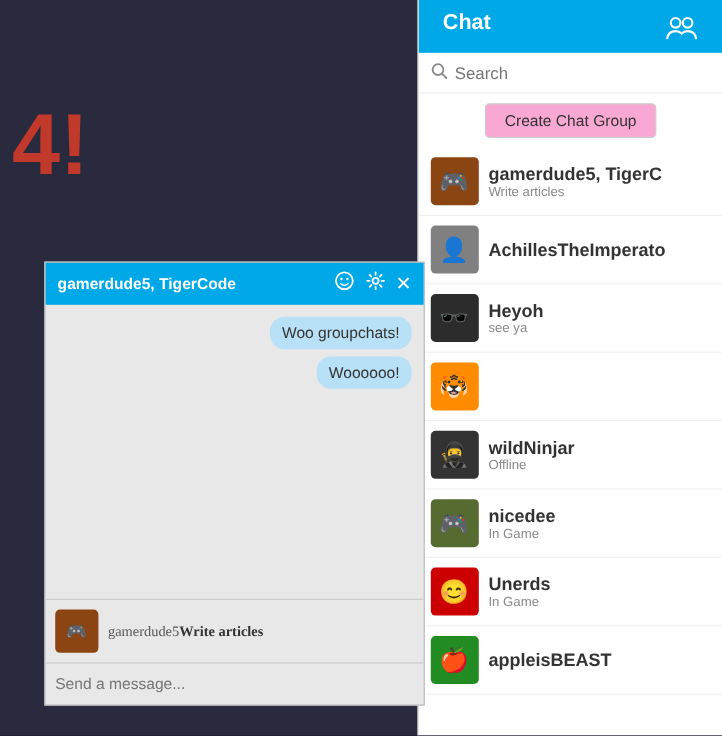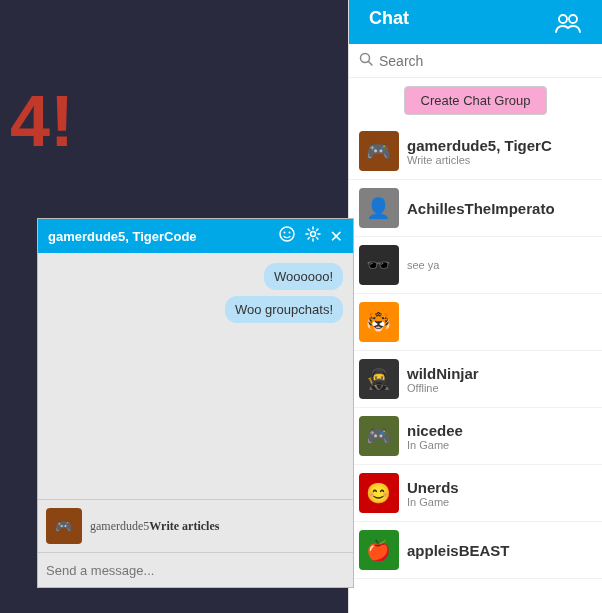--- a/index.html
+++ b/index.html
@@ -327,22 +327,22 @@
         <svg width="18" height="18" viewBox="0 0 18 18" fill="none">
           <circle cx="9" cy="9" r="2.5" stroke="white" stroke-width="1.5"></circle>
           <path d="M9 2v2M9 14v2M2 9h2M14 9h2M4.05 4.05l1.41 1.41M12.54 12.54l1.41 1.41M4.05 13.95l1.41-1.41M12.54 5.46l1.41-1.41" stroke="white" stroke-width="1.5" stroke-linecap="round"></path>
         </svg>
       </span>
       <span class="chat-window-icon" title="close">✕</span>
     </div>
   </div>
 
   <div class="chat-messages">
+    <div class="message-bubble">Woo groupchats!</div>
     <div class="message-bubble">Woooooo!</div>
-    <div class="message-bubble">Woo groupchats!</div>
   </div>
 
   <div class="chat-user-info">
     <div class="user-avatar-small av-brown">
       <span style="font-size:14px;">🎮</span>
     </div>
     <div class="user-details">
       <span class="user-name">gamerdude5</span>
       <span class="user-status">Write articles</span>
     </div>
@@ -397,20 +397,21 @@
         <div class="chat-name">AchillesTheImperato</div>
         <div class="chat-status"></div>
       </div>
     </div>
 
     <div class="chat-item">
       <div class="avatar" style="background:#2c2c2c;">
         <div class="av-face">🕶️</div>
       </div>
       <div class="chat-info">
+        <div class="chat-name">Heyoh</div>
         <div class="chat-status">see ya</div>
       </div>
     </div>
 
     <div class="chat-item">
       <div class="avatar" style="background:#FF8C00;">
         <div class="av-face">🐯</div>
       </div>
       <div class="chat-info">
       </div>

